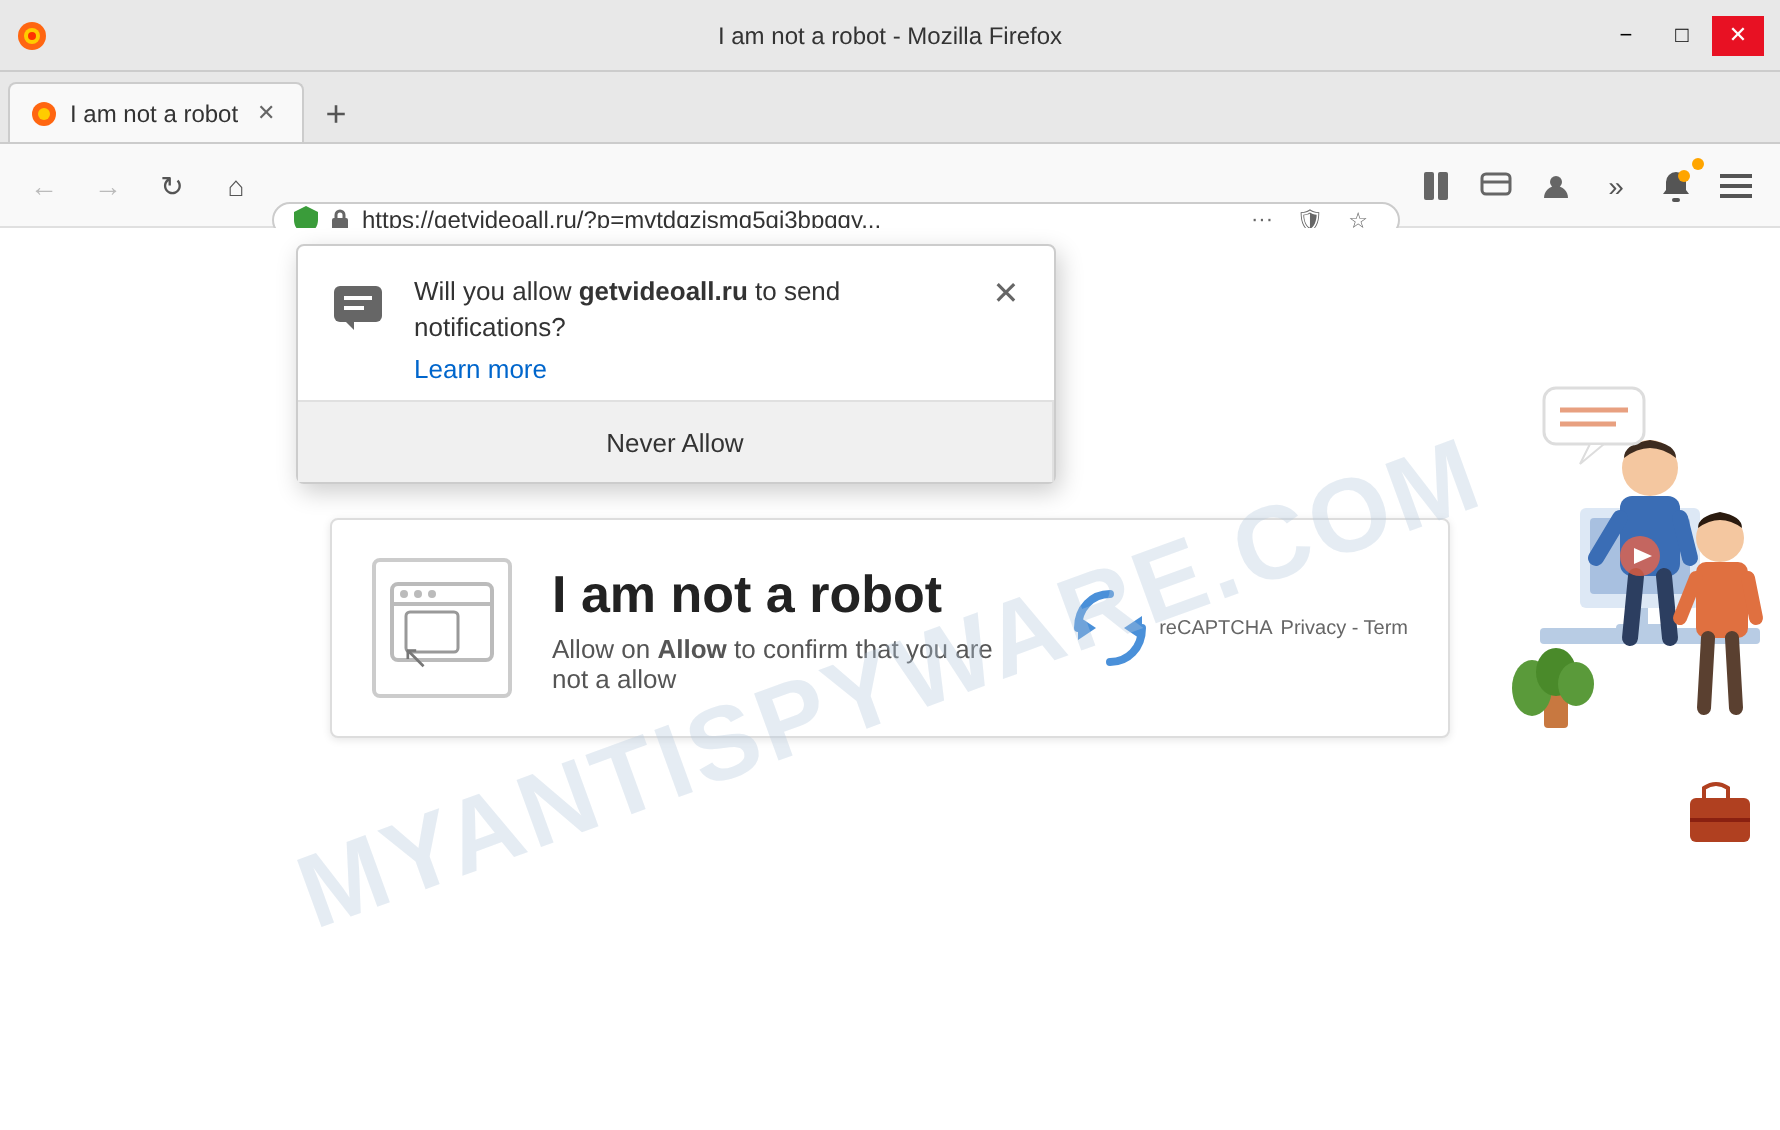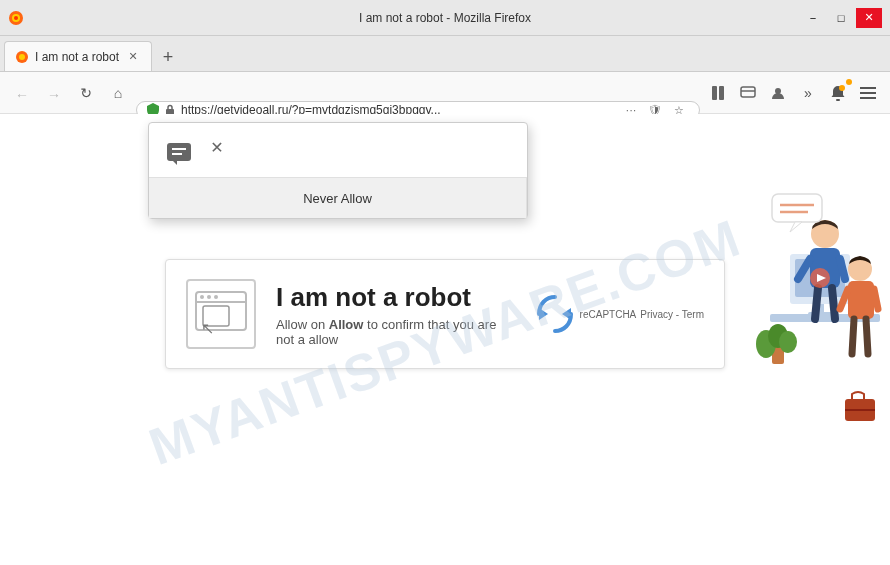--- a/index.html
+++ b/index.html
@@ -470,20 +470,26 @@
   <div class="notification-popup">
     <div class="popup-header">
       <div class="popup-icon">
         <svg width="28" height="28" viewBox="0 0 28 28">
           <rect x="2" y="4" width="24" height="18" rx="3" fill="#666"></rect>
           <polygon points="8,22 12,26 12,22" fill="#666"></polygon>
           <line x1="7" y1="10" x2="21" y2="10" stroke="white" stroke-width="2"></line>
           <line x1="7" y1="15" x2="17" y2="15" stroke="white" stroke-width="2"></line>
         </svg>
       </div>
+      <div class="popup-text">
+        <div class="popup-message">
+          <span>Will you allow </span><span class="popup-domain">getvideoall.ru</span><span> to send notifications?</span>
+        </div>
+        <a class="popup-learn-more">Learn more</a>
+      </div>
       <div class="popup-close">✕</div>
     </div>
     <div class="popup-actions">
       <button class="popup-btn never-allow">Never Allow</button>
     </div>
   </div>
 
   <div class="watermark">MYANTISPYWARE.COM</div>
 
   <div class="page-content">

